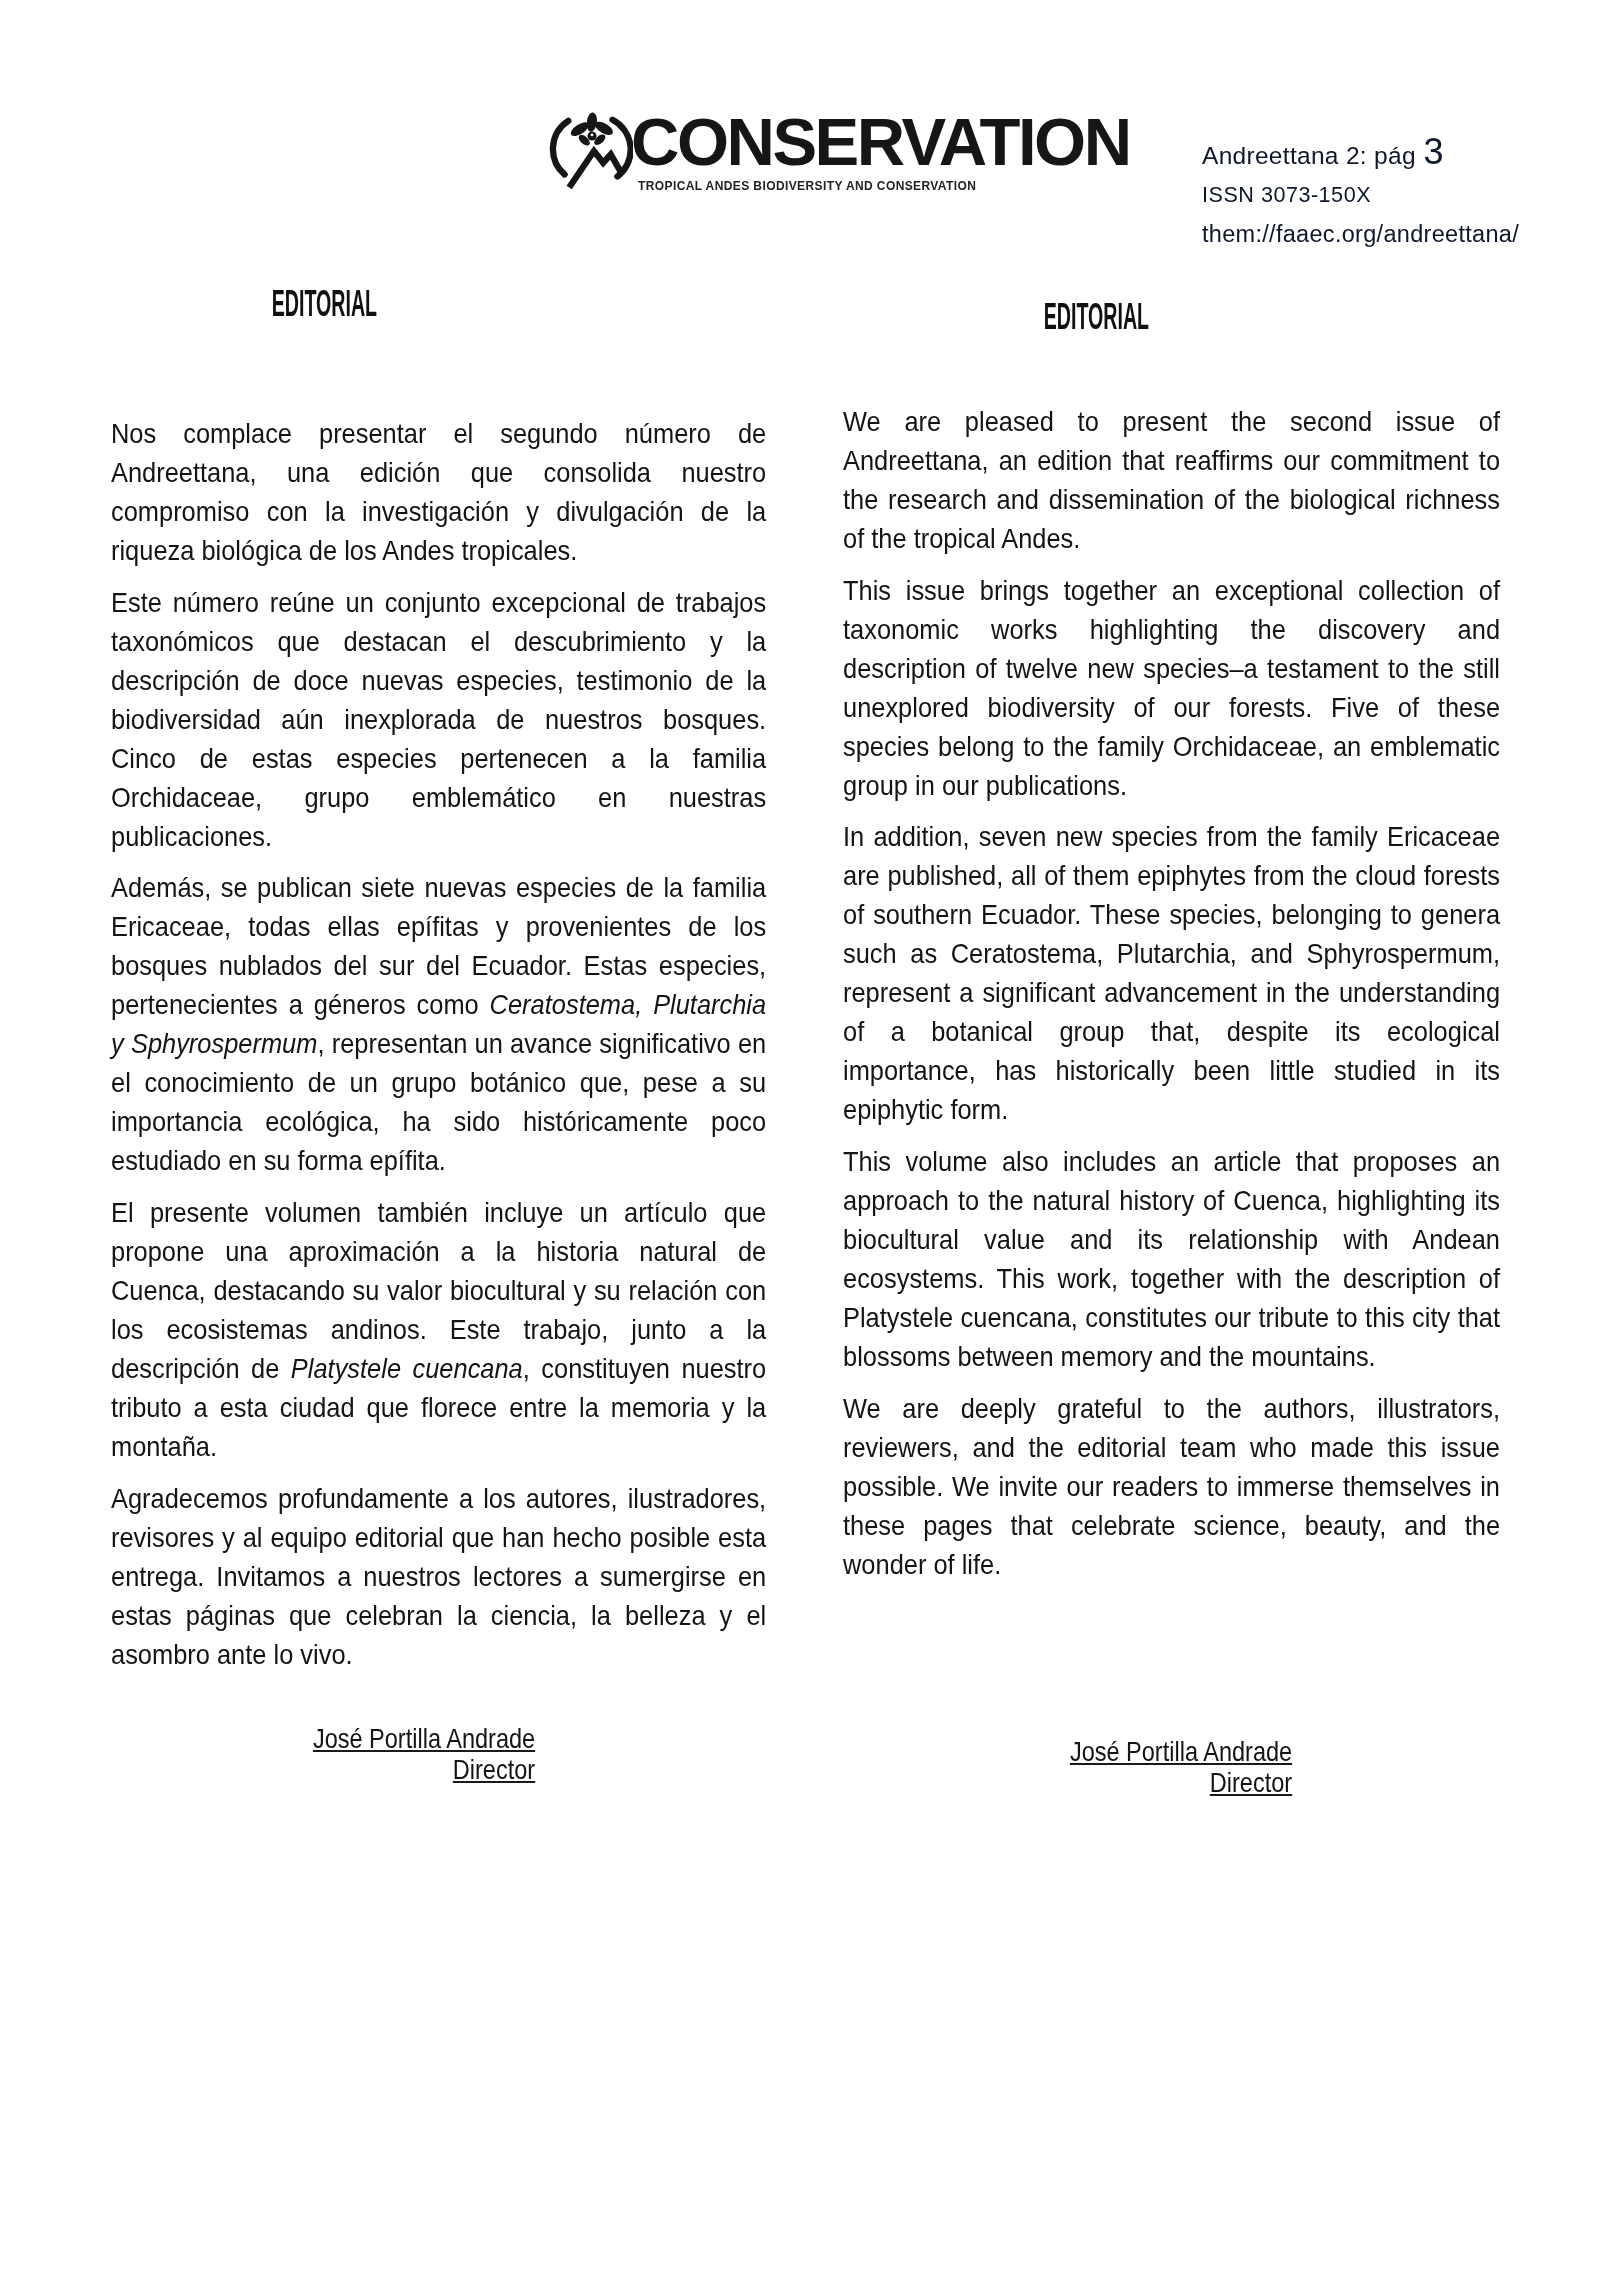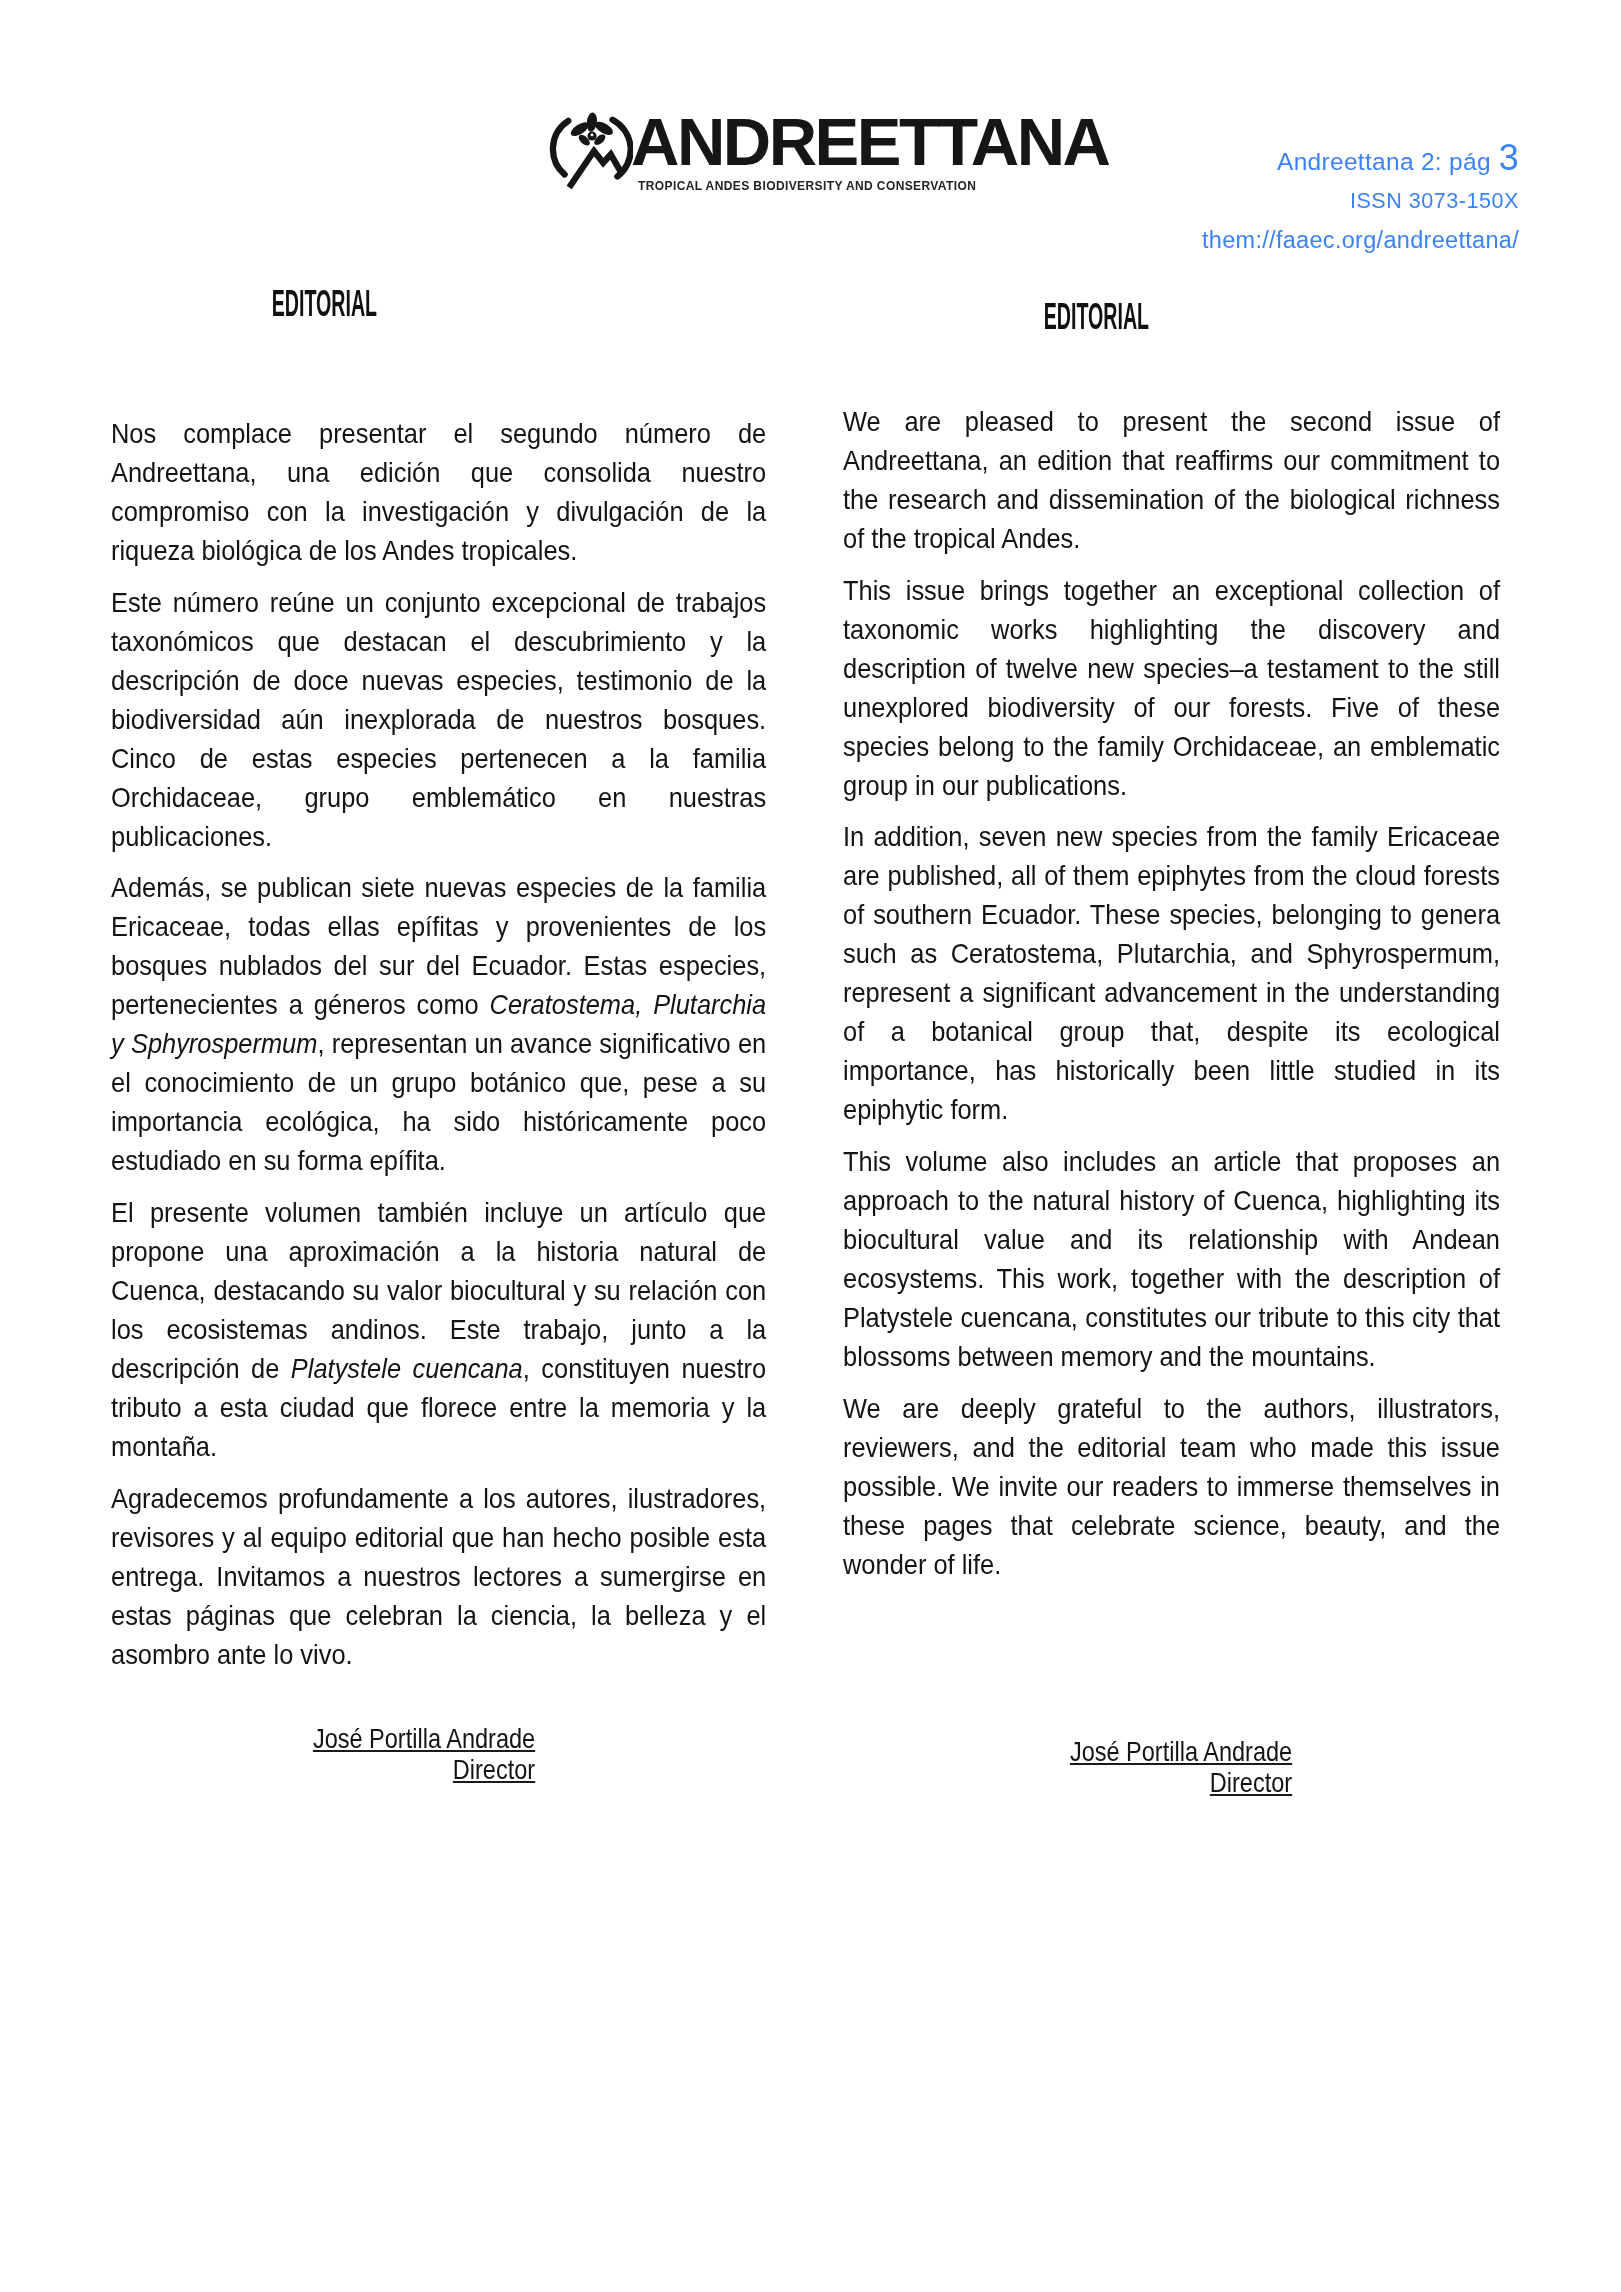--- a/index.html
+++ b/index.html
@@ -15,21 +15,21 @@
     position:absolute;left:631px;top:108px;
     font-size:67px;font-weight:700;letter-spacing:-2.5px;line-height:67px;
     color:#161616;white-space:nowrap;
   }
   .tagline{
     position:absolute;left:638px;top:179px;
     font-size:12px;font-weight:700;letter-spacing:0.4px;
     color:#222;white-space:nowrap;
   }
   .header-meta{
-    position:absolute;right:102px;top:143px;text-align:right;color:#3b82f6;
+    position:absolute;right:102px;top:137px;text-align:left;color:#0f172a;
   }
   .issue-line{font-size:24.5px;line-height:29px;letter-spacing:0.3px;}
   .issue-line .pagenum{font-size:36px;margin-left:7.8px;}
   .issn-line{font-size:21.6px;line-height:25.5px;letter-spacing:0.5px;margin-top:12px;}
   .url-line{font-size:23.5px;line-height:27.4px;letter-spacing:0.3px;margin-top:13.7px;font-weight:400;}
   
   .ed-heading{position:absolute;width:196px;text-align:center;}
   .ed-heading span{
     display:inline-block;font-size:37px;font-weight:700;line-height:39px;
     transform:scaleX(0.53);transform-origin:50% 50%;white-space:nowrap;color:#111;
@@ -77,21 +77,21 @@
         <ellipse cx="51" cy="12" rx="6" ry="11.5" transform="rotate(7 51 12)"></ellipse>
         <ellipse cx="36.5" cy="20.5" rx="12" ry="5.8" transform="rotate(-33 36.5 20.5)"></ellipse>
         <ellipse cx="65.5" cy="19.5" rx="12" ry="5.8" transform="rotate(31 65.5 19.5)"></ellipse>
         <ellipse cx="42" cy="33.5" rx="8" ry="4.4" transform="rotate(42 42 33.5)"></ellipse>
         <ellipse cx="60.5" cy="33" rx="8" ry="4.4" transform="rotate(-42 60.5 33)"></ellipse>
         <circle cx="51.2" cy="28.5" r="5.4"></circle>
         <circle cx="51.2" cy="27.3" r="1.7" fill="#ffffff"></circle>
       </g>
     </svg>
 
-    <div class="wordmark">ANDREETTANA</div>
+    <div class="wordmark">CONSERVATION</div>
     <div class="tagline">TROPICAL ANDES BIODIVERSITY AND CONSERVATION</div>
 
     <div class="header-meta">
       <div class="issue-line">
         <span>Andreettana 2: pág</span><span class="pagenum">3</span>
       </div>
       <div class="issn-line">ISSN 3073-150X</div>
       <div class="url-line">them://faaec.org/andreettana/</div>
     </div>
   </header>

